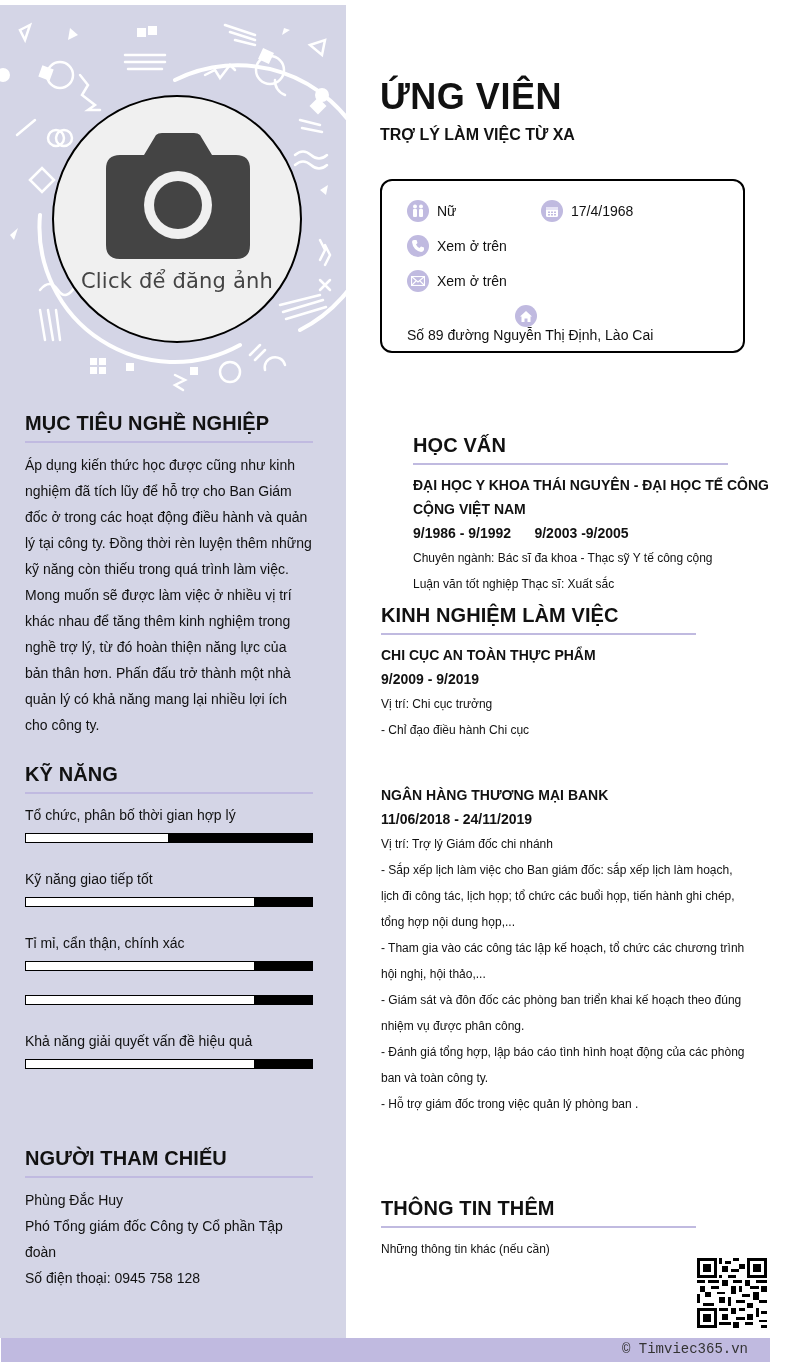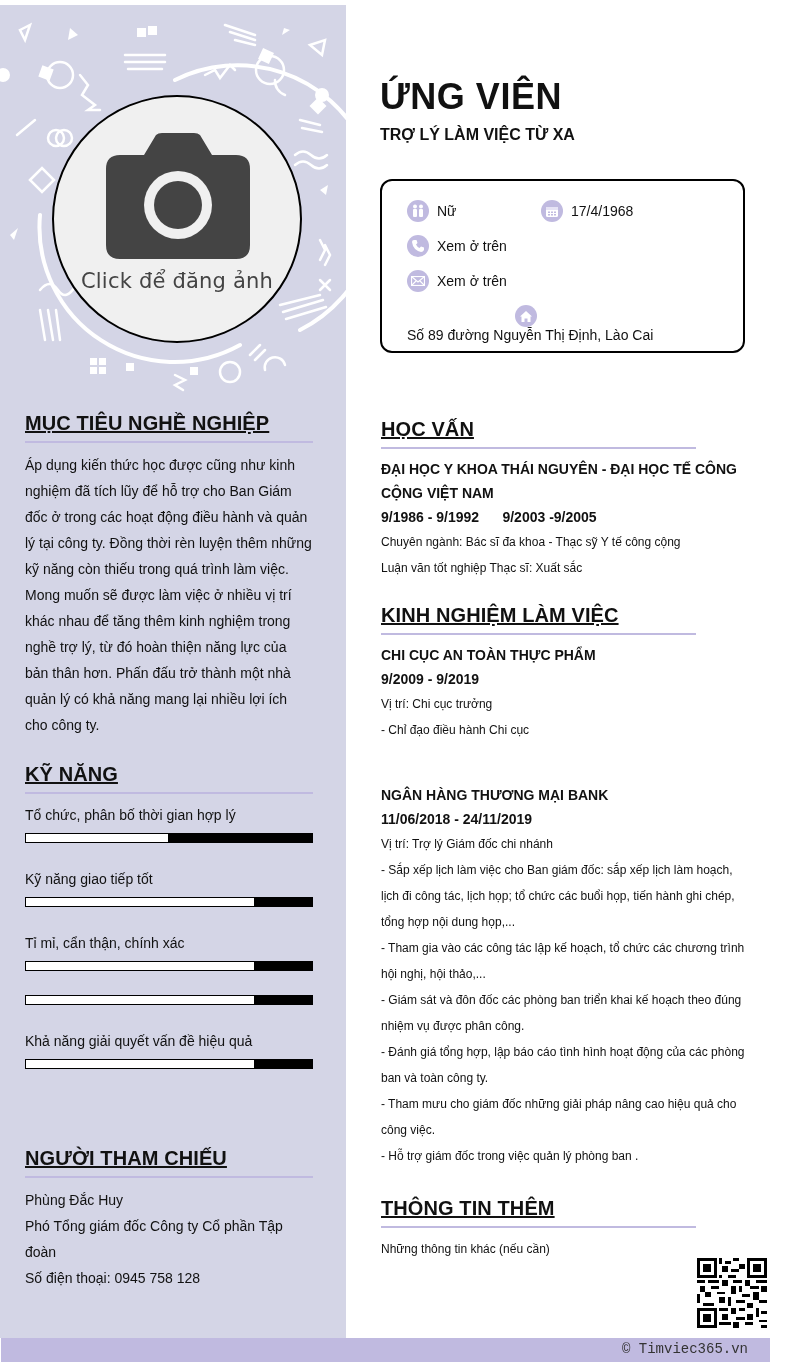--- a/index.html
+++ b/index.html
@@ -13,21 +13,21 @@
   .avatar-zone { position: absolute; left: 0; top: 0; width: 346px; height: 395px; overflow: hidden; }
   .avatar-zone svg.deco { position: absolute; left: 0; top: 0; }
   .avatar { position: absolute; left: 52px; top: 95px; width: 250px; height: 248px; border-radius: 50%;
             background: #f0f0f0; border: 2px solid #000; cursor: pointer; }
   .avatar .cam { position: absolute; left: 50px; top: 36px; }
   .avatar .avatar-label { position: absolute; left: 0; right: 0; top: 172px; text-align: center;
             font-family: "DejaVu Sans", sans-serif; font-size: 21px; color: #444; letter-spacing: 0.2px; }
 
   .side-section { position: absolute; left: 25px; width: 288px; }
   .sec-title { font-family: "Liberation Sans", sans-serif; font-weight: bold; font-size: 20px; color: #111;
-               padding-bottom: 6px; border-bottom: 2px solid #c0bae0; margin-bottom: 9px; letter-spacing: 0.1px; text-decoration: underline; }
+               padding-bottom: 6px; border-bottom: 2px solid #c0bae0; margin-bottom: 9px; letter-spacing: 0.1px; }
   .side-text { font-size: 14px; line-height: 26px; color: #111; }
 
   .skill { margin-bottom: 0; }
   .skill-label { font-size: 14px; line-height: 20px; height: 30px; padding-top: 2px; }
   .skill-bar { position: relative; width: 288px; height: 10px; background: #000; margin-bottom: 24px; }
   .skill-fill { position: absolute; left: 0; top: 0; height: 10px; background: #fff; border: 1px solid #000; }
 
   
   .name { position: absolute; left: 380px; top: 76px; font-size: 36px; font-weight: bold; letter-spacing: 0.5px; }
   .job-title { position: absolute; left: 380px; top: 126px; font-size: 16px; font-weight: bold; }
@@ -213,21 +213,21 @@
   <div class="c-row" style="left:25px; top:124px;flex-direction:column;">
     <span class="c-icon">
       <svg width="14" height="13" viewBox="0 0 14 13">
           <path d="M7 1 L13 6.5 L11.5 6.5 L11.5 12 L8.5 12 L8.5 8.5 L5.5 8.5 L5.5 12 L2.5 12 L2.5 6.5 L1 6.5 Z" fill="#fff"></path>
         </svg>
     </span>
     <span>Số 89 đường Nguyễn Thị Định, Lào Cai</span>
   </div>
 </div>
 
-<div class="main-section" style="top:418px;">
+<div class="main-section" style="top:434px;margin-left:32px;">
   <div class="sec-title">HỌC VẤN</div>
   <div class="entry-title">ĐẠI HỌC Y KHOA THÁI NGUYÊN - ĐẠI HỌC TẾ CÔNG CỘNG VIỆT NAM</div>
   <div class="entry-title" style="white-space:pre;">9/1986 - 9/1992      9/2003 -9/2005</div>
   <div class="entry-text">Chuyên ngành: Bác sĩ đa khoa - Thạc sỹ Y tế công cộng</div>
   <div class="entry-text">Luận văn tốt nghiệp Thạc sĩ: Xuất sắc</div>
 </div>
 
 <div class="main-section" style="top:604px;">
   <div class="sec-title">KINH NGHIỆM LÀM VIỆC</div>
   <div>
@@ -237,21 +237,20 @@
     <div class="entry-text">- Chỉ đạo điều hành Chi cục</div>
   </div>
   <div style="margin-top:40px;">
     <div class="entry-title">NGÂN HÀNG THƯƠNG MẠI BANK</div>
     <div class="entry-title">11/06/2018 - 24/11/2019</div>
     <div class="entry-text">Vị trí: Trợ lý Giám đốc chi nhánh</div>
     <div class="entry-text">- Sắp xếp lịch làm việc cho Ban giám đốc: sắp xếp lịch làm hoạch, lịch đi công tác, lịch họp; tổ chức các buổi họp, tiến hành ghi chép, tổng hợp nội dung họp,...</div>
     <div class="entry-text">- Tham gia vào các công tác lập kế hoạch, tổ chức các chương trình hội nghị, hội thảo,...</div>
     <div class="entry-text">- Giám sát và đôn đốc các phòng ban triển khai kế hoạch theo đúng nhiệm vụ được phân công.</div>
     <div class="entry-text">- Đánh giá tổng hợp, lập báo cáo tình hình hoạt động của các phòng ban và toàn công ty.</div>
-    <div class="entry-text">- Tham mưu cho giám đốc những giải pháp nâng cao hiệu quả cho công việc.</div>
     <div class="entry-text">- Hỗ trợ giám đốc trong việc quản lý phòng ban .</div>
   </div>
 </div>
 
 <div class="main-section" style="top:1197px;">
   <div class="sec-title">THÔNG TIN THÊM</div>
   <div class="entry-text">Những thông tin khác (nếu cần)</div>
 </div>
 
 <svg class="qr" viewBox="0 0 25 25" shape-rendering="crispEdges">

